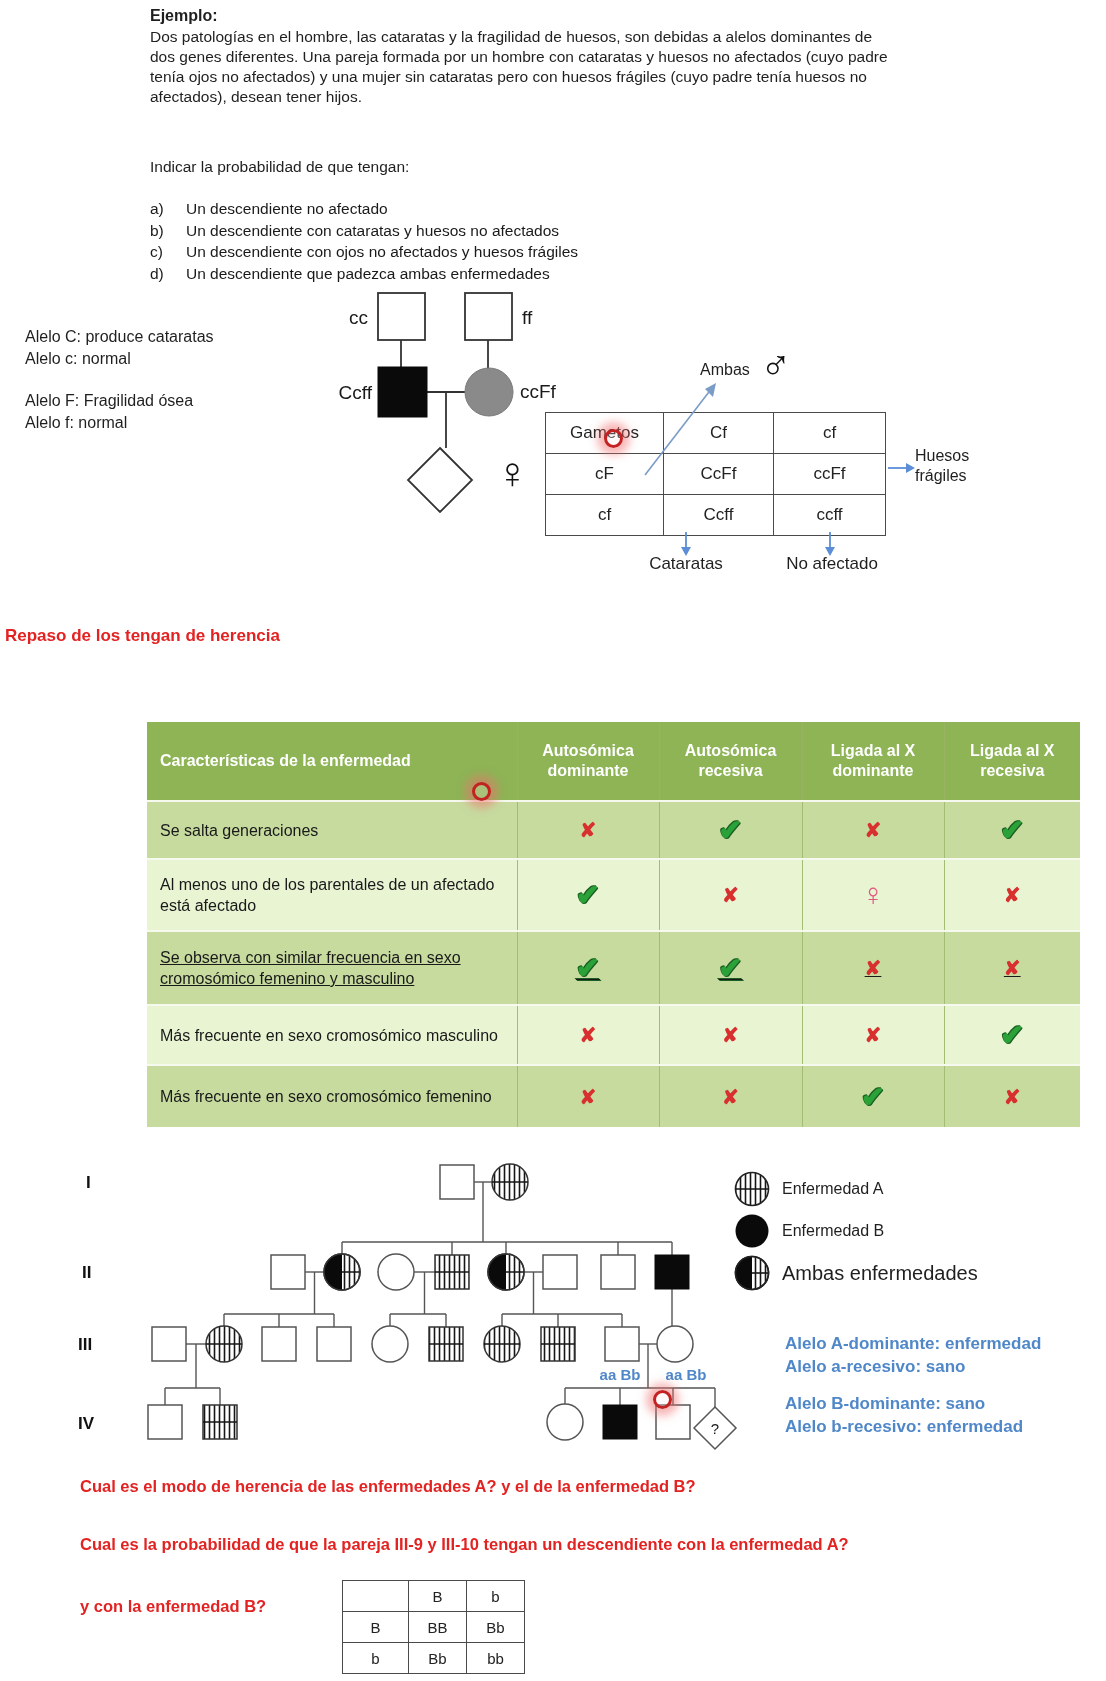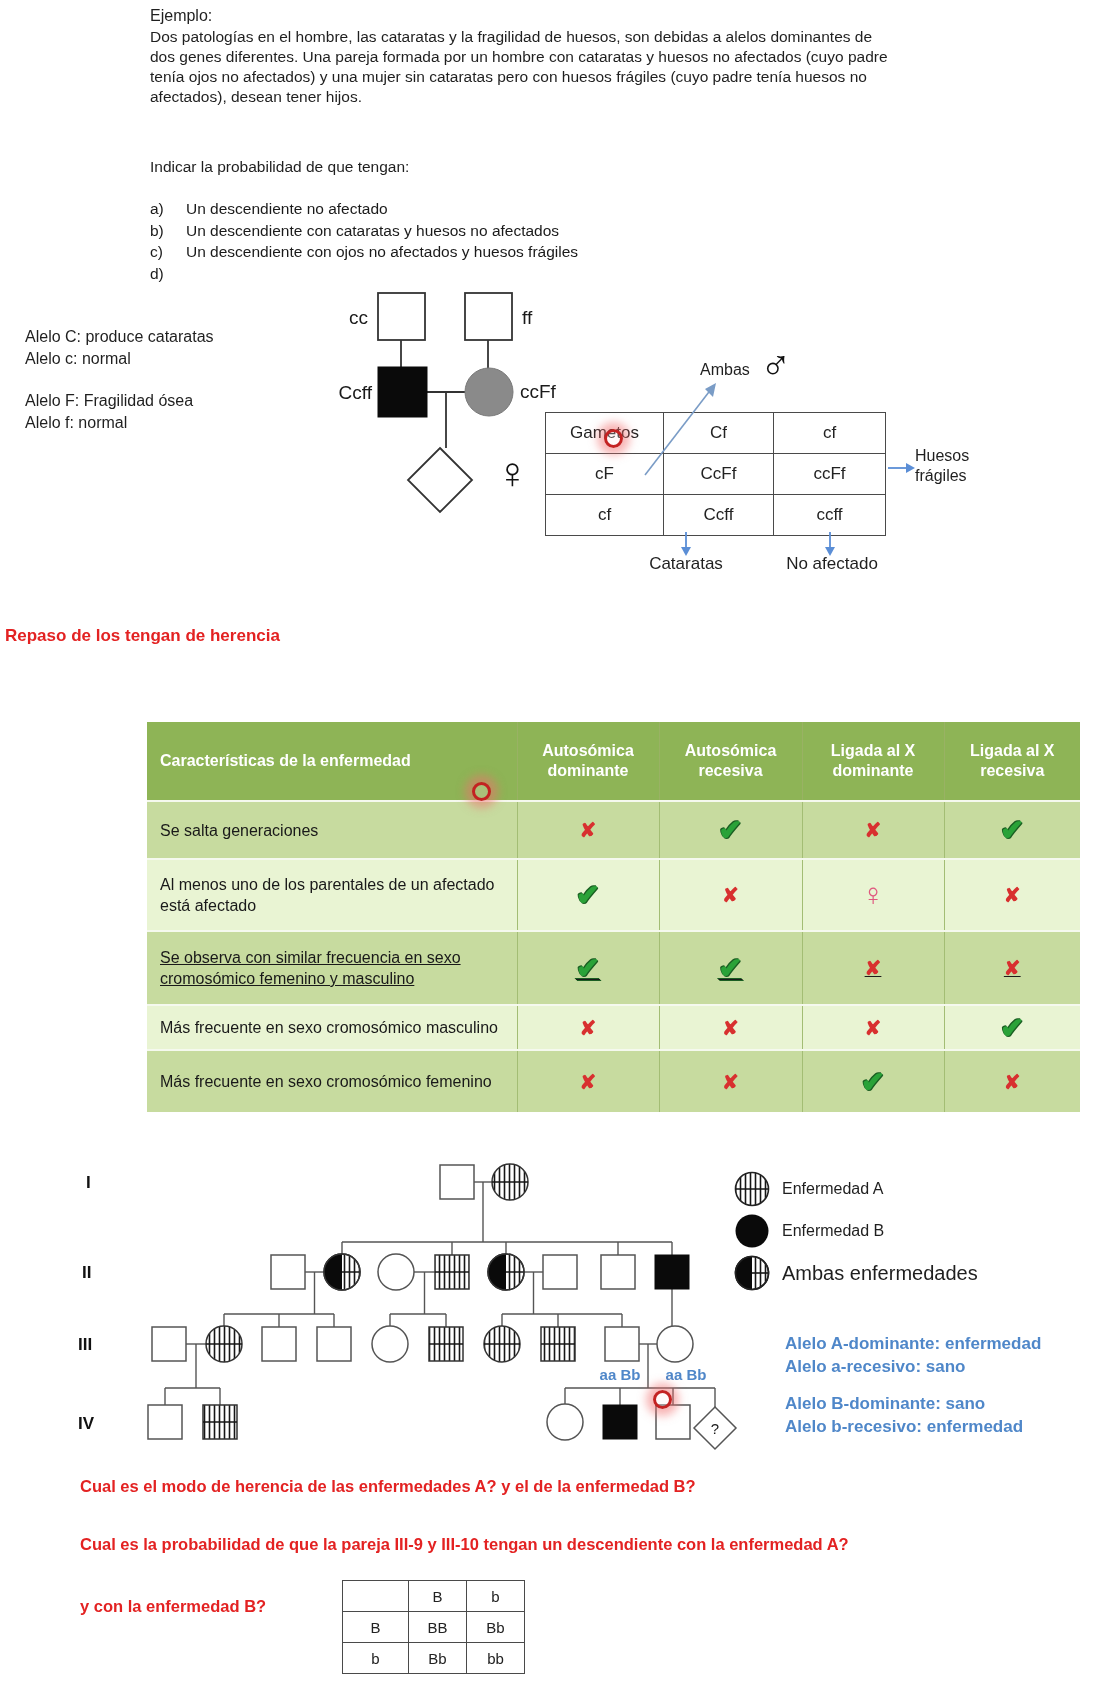--- a/index.html
+++ b/index.html
@@ -1,20 +1,20 @@
 <!DOCTYPE html>
 <html style="--red_text: #e32222; --blue_text: #4f87c9; --header_green: #8eb456; --row_green_dark: #c7db9f; --row_green_light: #e9f4d3; --check_green: #2aa238; --cross_red: #d8302f; --female_pink: #e0577f; --gray_circle: #8a8a8a;"><head>
 <meta charset="utf-8">
 <style>
   html,body{margin:0;padding:0;background:#fff;}
   #page{position:relative;width:1106px;height:1681px;background:#ffffff;
         font-family:"Liberation Sans", sans-serif;color:#1a1a1a;overflow:hidden;}
   .abs{position:absolute;}
   .txt{font-size:15.5px;line-height:20px;color:#1f1f1f;}
-  .bold{font-weight:normal;}
+  .bold{font-weight:bold;}
   .red{color:var(--red_text,#e32222);font-weight:bold;}
   .blue{color:var(--blue_text,#4f87c9);font-weight:bold;}
   
   .q-item{display:flex;line-height:21.5px;font-size:15.5px;}
   .q-letter{width:36px;flex:0 0 36px;}
   
   table.punnett{border-collapse:collapse;background:#fff;}
   table.punnett td{border:1.6px solid #4a4a4a;text-align:center;font-size:17px;color:#222;}
   #punnett-main td{height:38px;}
   #punnett-b td{height:28px;font-size:15px;}
@@ -70,20 +70,21 @@
     <div class="q-item">
         <span class="q-letter">b)</span>
         <span>Un descendiente con cataratas y huesos no afectados</span>
       </div>
     <div class="q-item">
         <span class="q-letter">c)</span>
         <span>Un descendiente con ojos no afectados y huesos frágiles</span>
       </div>
     <div class="q-item">
         <span class="q-letter">d)</span>
+        <span>Un descendiente que padezca ambas enfermedades</span>
       </div>
   </div>
 
   <div class="abs txt" style="left:25px;top:326px;font-size:16px;line-height:22px">
     <div>Alelo C: produce cataratas</div>
     <div>Alelo c: normal</div>
     <div style="height:20px"></div>
     <div>Alelo F: Fragilidad ósea</div>
     <div>Alelo f: normal</div>
   </div>
@@ -184,21 +185,21 @@
           <td><span class="mk-female">♀</span></td>
           <td><span class="mk-x">✘</span></td>
         </tr>
         <tr class="r-dark" style="height: 74px; text-decoration: underline;">
           <td class="lbl">Se observa con similar frecuencia en sexo cromosómico femenino y masculino</td>
           <td><span class="mk-check">✔</span></td>
           <td><span class="mk-check">✔</span></td>
           <td><span class="mk-x">✘</span></td>
           <td><span class="mk-x">✘</span></td>
         </tr>
-        <tr class="r-light" style="height: 45px;">
+        <tr class="r-light" style="height: 60px;">
           <td class="lbl">Más frecuente en sexo cromosómico masculino</td>
           <td><span class="mk-x">✘</span></td>
           <td><span class="mk-x">✘</span></td>
           <td><span class="mk-x">✘</span></td>
           <td><span class="mk-check">✔</span></td>
         </tr>
         <tr class="r-dark" style="height: 62px;">
           <td class="lbl">Más frecuente en sexo cromosómico femenino</td>
           <td><span class="mk-x">✘</span></td>
           <td><span class="mk-x">✘</span></td>

